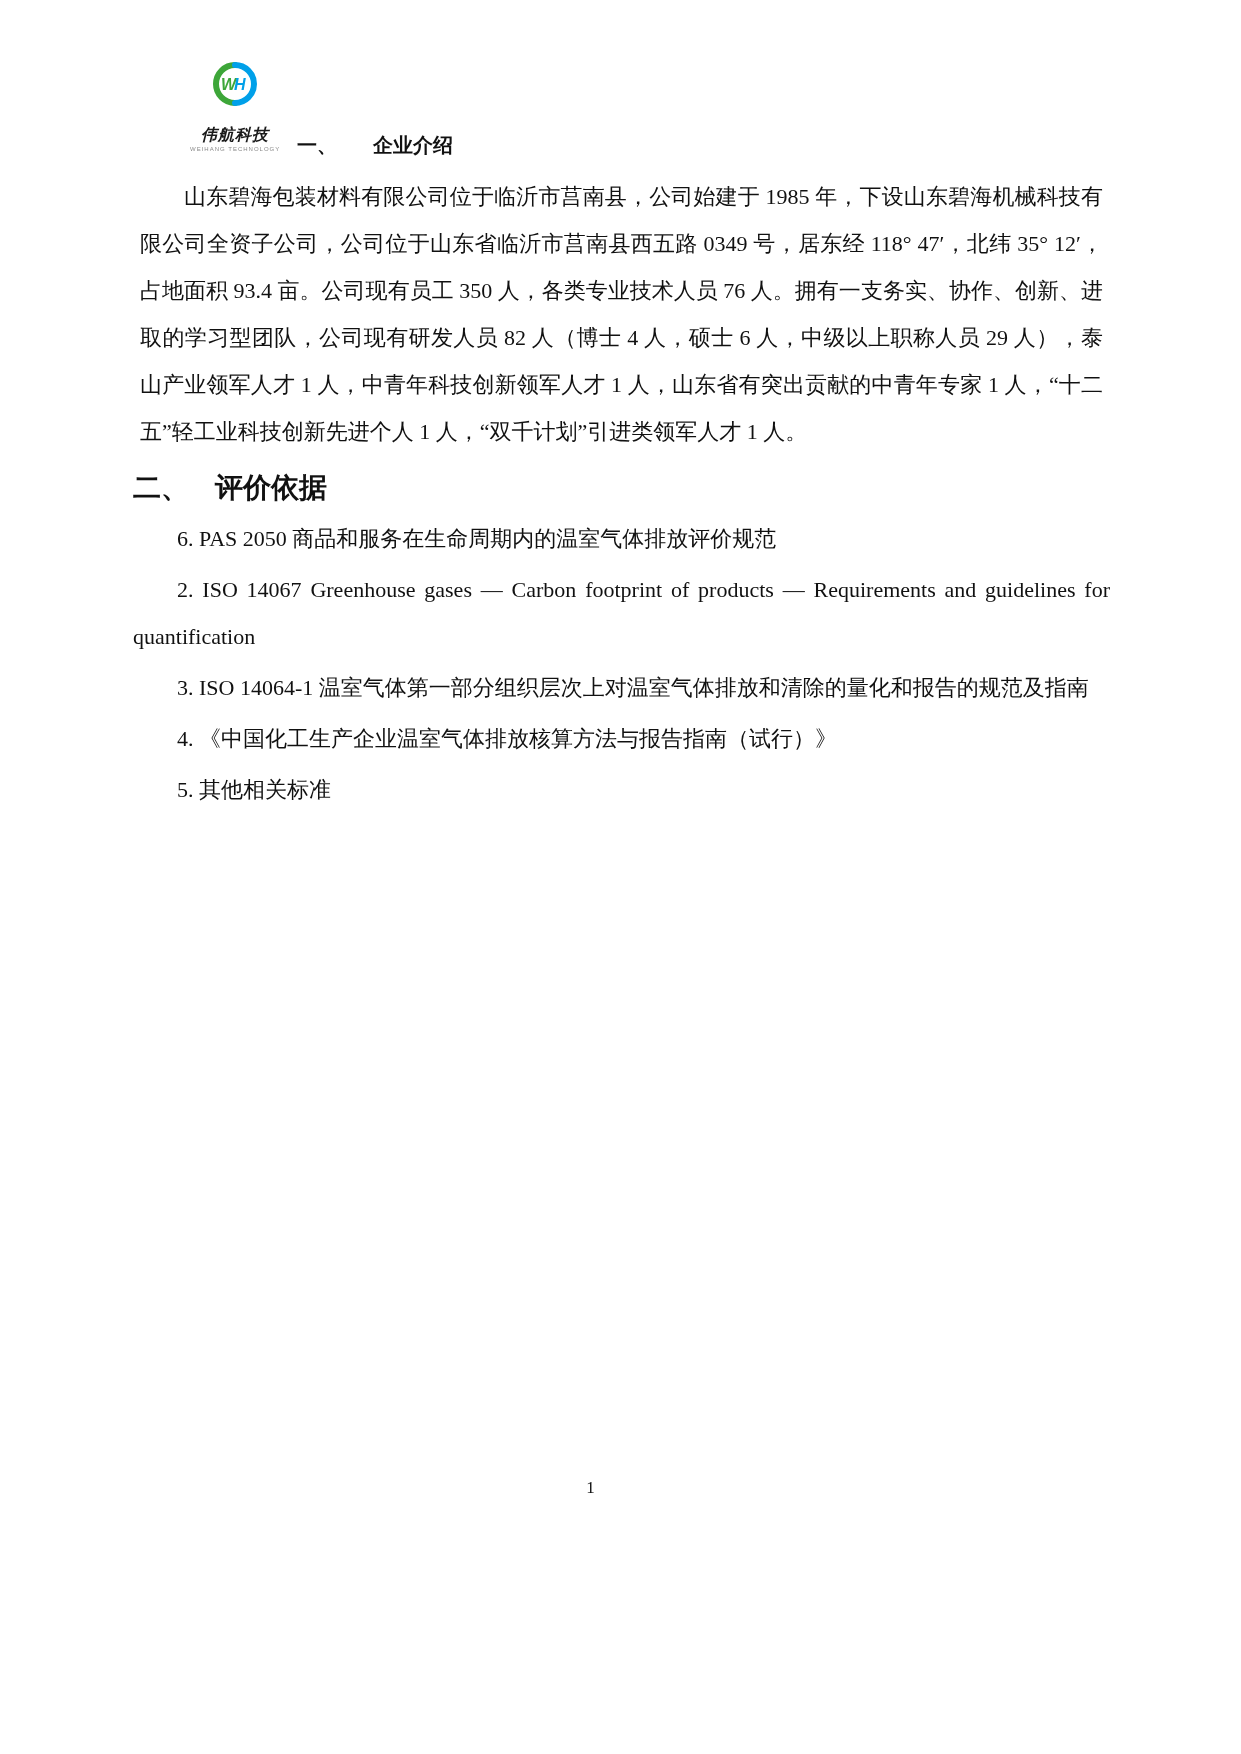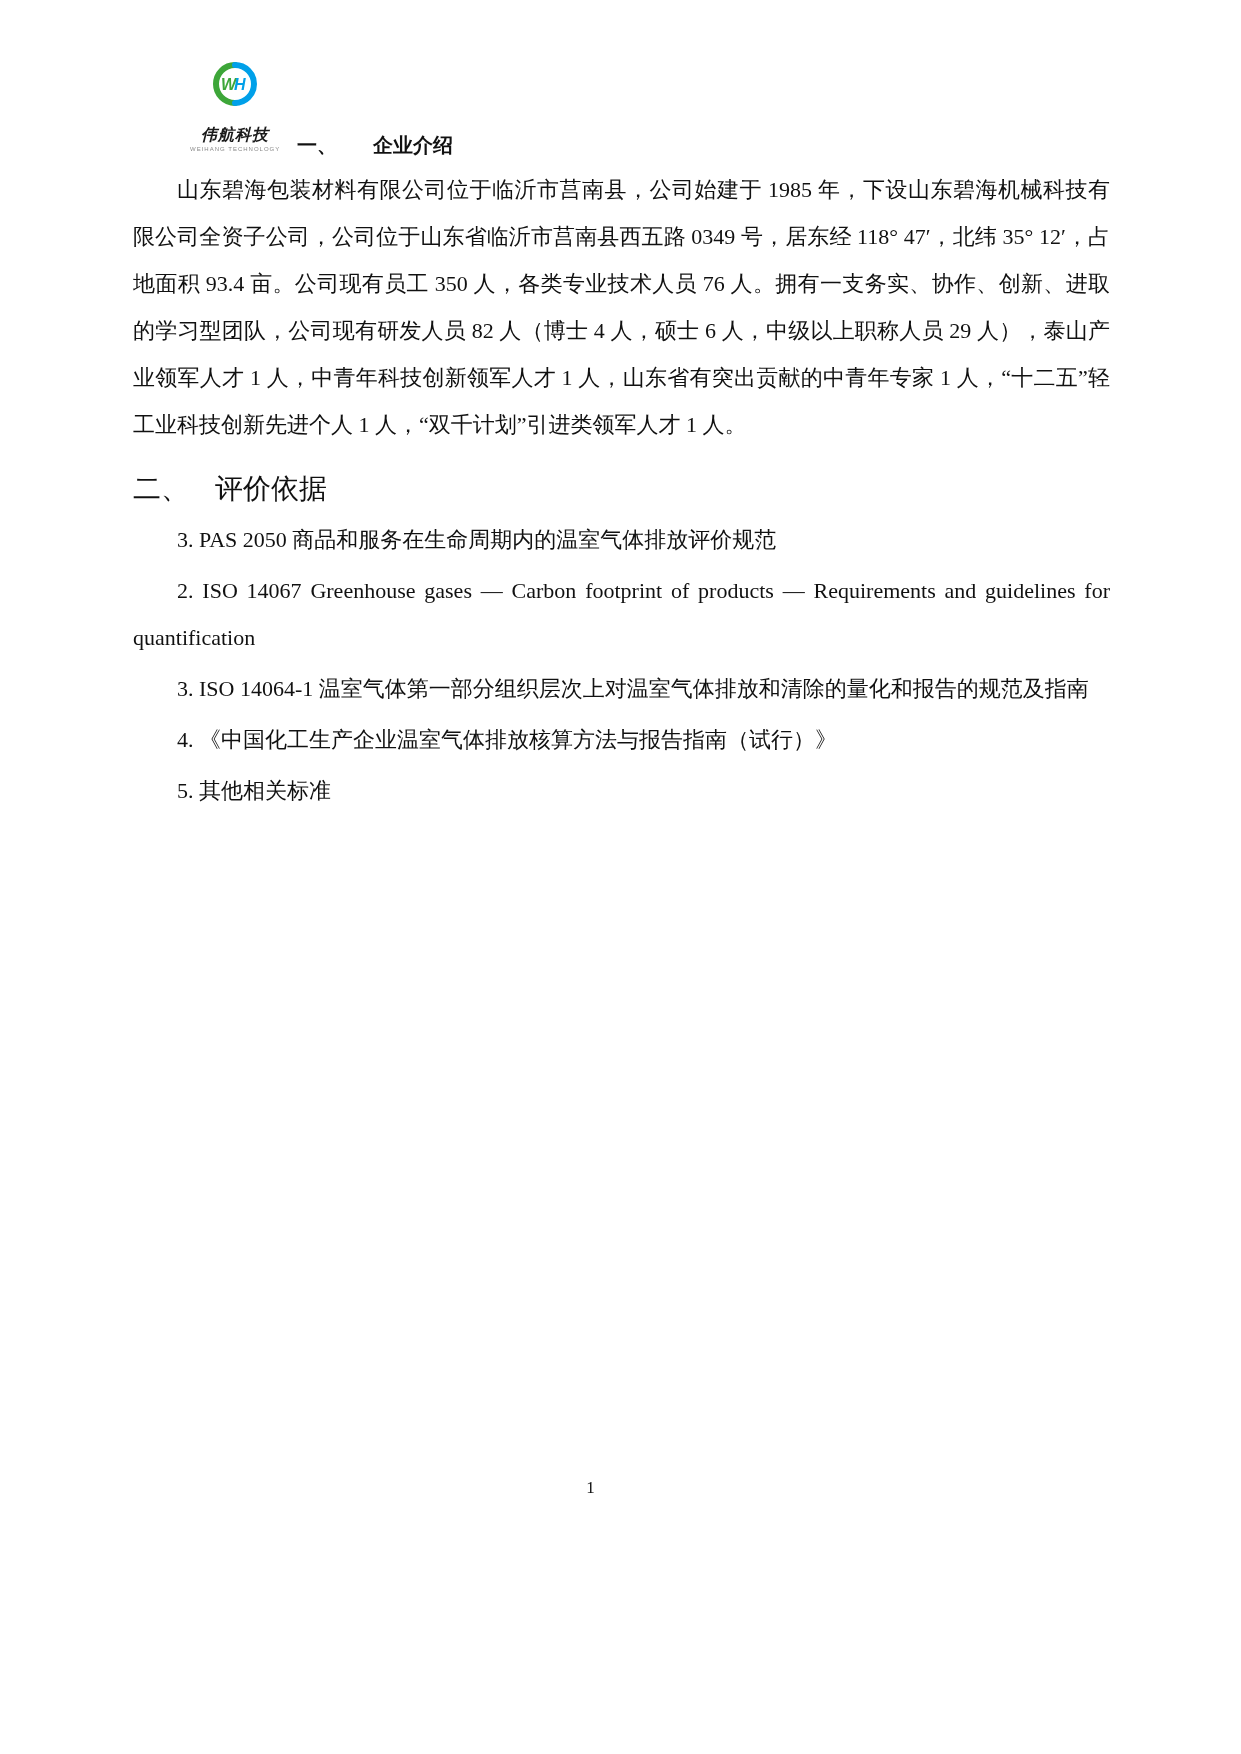--- a/index.html
+++ b/index.html
@@ -50,32 +50,32 @@
   }
   .h1 .gap{display:inline-block;width:36px;}
   
   .content{
     position:absolute;
     left:133px;
     top:166px;
     width:977px;
   }
   .para{
-    margin:0;
+    margin:7px;
     font-size:22px;
     line-height:47px;
     text-align:justify;
     text-justify:inter-character;
     text-indent:2em;
   }
   .para.second{margin-top:5px;}
   .h2{
-    margin:24px 0 10px 0;
+    margin:16px 0 10px 0;
     font-size:28px;
-    font-weight:normal;
+    font-weight:bold;
     line-height:34px;
     white-space:nowrap;
   }
   .h2 .gap{display:inline-block;width:26px;}
   .list-item{
     margin:4px 0;
     font-size:22px;
     line-height:47px;
     text-align:justify;
     text-justify:inter-character;
@@ -111,21 +111,21 @@
     <span>一、</span><span class="gap"></span><span>企业介绍</span>
   </div>
 
   <div class="content">
     <p class="para">山东碧海包装材料有限公司位于临沂市莒南县，公司始建于 1985 年，下设山东碧海机械科技有限公司全资子公司，公司位于山东省临沂市莒南县西五路 0349 号，居东经 118° 47′，北纬 35° 12′，占地面积 93.4 亩。公司现有员工 350 人，各类专业技术人员 76 人。拥有一支务实、协作、创新、进取的学习型团队，公司现有研发人员 82 人（博士 4 人，硕士 6 人，中级以上职称人员 29 人），泰山产业领军人才 1 人，中青年科技创新领军人才 1 人，山东省有突出贡献的中青年专家 1 人，“十二五”轻工业科技创新先进个人 1 人，“双千计划”引进类领军人才 1 人。</p>
 
     <div class="h2">
       <span>二、</span><span class="gap"></span><span>评价依据</span>
     </div>
 
-    <p class="list-item">3. PAS 2050 商品和服务在生命周期内的温室气体排放评价规范</p>
+    <p class="list-item">6. PAS 2050 商品和服务在生命周期内的温室气体排放评价规范</p>
     <p class="list-item">2. ISO 14067 Greenhouse gases — Carbon footprint of products — Requirements and guidelines for quantification</p>
     <p class="list-item">3. ISO 14064-1 温室气体第一部分组织层次上对温室气体排放和清除的量化和报告的规范及指南</p>
     <p class="list-item">4. 《中国化工生产企业温室气体排放核算方法与报告指南（试行）》</p>
     <p class="list-item">5. 其他相关标准</p>
   </div>
 
   <div class="page-number">1</div>
 
 </div>
 

